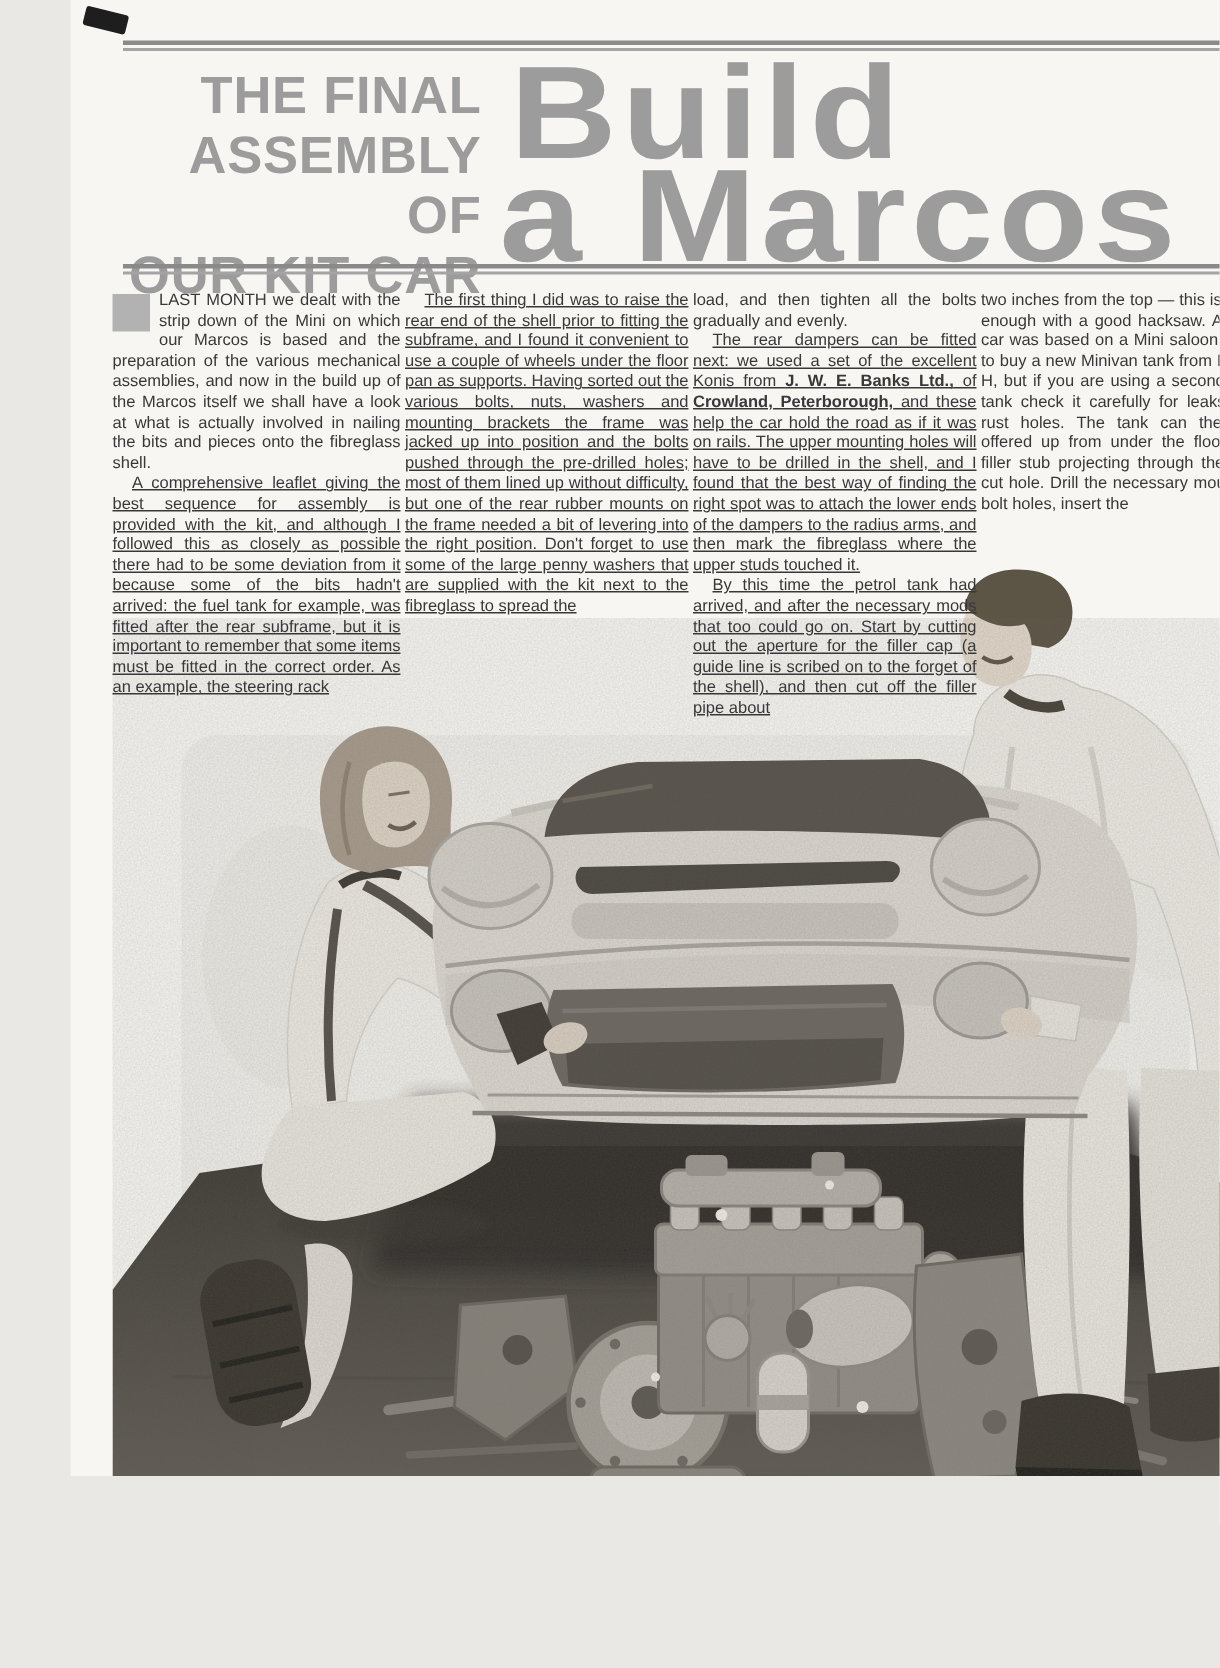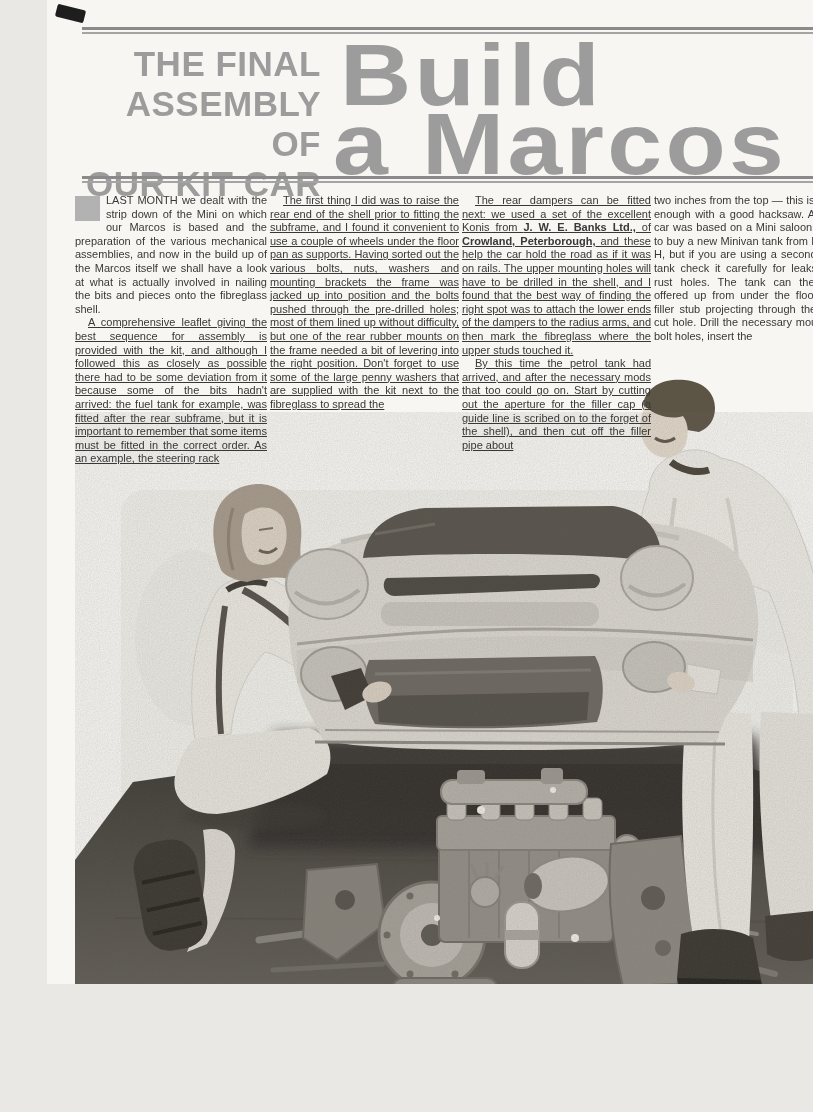--- a/index.html
+++ b/index.html
@@ -63,20 +63,21 @@
   </div>
 
   <div id="col1" class="col">
       <p><span class="dropcap"></span><span>LAST MONTH we dealt with the strip down of the Mini on which our Marcos is based and the preparation of the various mechanical assemblies, and now in the build up of the Marcos itself we shall have a look at what is actually involved in nailing the bits and pieces onto the fibreglass shell.</span></p>
       <p class="indent"><span>A comprehensive leaflet giving the best sequence for assembly is provided with the kit, and although I followed this as closely as possible there had to be some deviation from it because some of the bits hadn't arrived: the fuel tank for example, was fitted after the rear subframe, but it is important to remember that some items must be fitted in the correct order. As an example, the steering rack</span></p>
     </div>
   <div id="col2" class="col">
       <p class="indent"><span>The first thing I did was to raise the rear end of the shell prior to fitting the subframe, and I found it convenient to use a couple of wheels under the floor pan as supports. Having sorted out the various bolts, nuts, washers and mounting brackets the frame was jacked up into position and the bolts pushed through the pre-drilled holes; most of them lined up without difficulty, but one of the rear rubber mounts on the frame needed a bit of levering into the right position. Don't forget to use some of the large penny washers that are supplied with the kit next to the fibreglass to spread the</span></p>
     </div>
   <div id="col3" class="col">
+      <p><span>load, and then tighten all the bolts gradually and evenly.</span></p>
       <p class="indent"><span>The rear dampers can be fitted next: we used a set of the excellent Konis from </span><b>J. W. E. Banks Ltd.,</b><span> of </span><b>Crowland, Peterborough,</b><span> and these help the car hold the road as if it was on rails. The upper mounting holes will have to be drilled in the shell, and I found that the best way of finding the right spot was to attach the lower ends of the dampers to the radius arms, and then mark the fibreglass where the upper studs touched it.</span></p>
       <p class="indent"><span>By this time the petrol tank had arrived, and after the necessary mods that too could go on. Start by cutting out the aperture for the filler cap (a guide line is scribed on to the forget of the shell), and then cut off the filler pipe about</span></p>
     </div>
   <div id="col4" class="col">
       <p><span>two inches from the top — this is easy enough with a good hacksaw. As our car was based on a Mini saloon I had to buy a new Minivan tank from D and H, but if you are using a secondhand tank check it carefully for leaks and rust holes. The tank can then be offered up from under the floor, the filler stub projecting through the pre-cut hole. Drill the necessary mounting bolt holes, insert the</span></p>
     </div>
 
   <svg class="photo" width="764" height="710" viewBox="0 0 764 710" aria-hidden="true">
     <defs>
       <linearGradient id="floorGrad" x1="0" y1="0" x2="0" y2="1">

